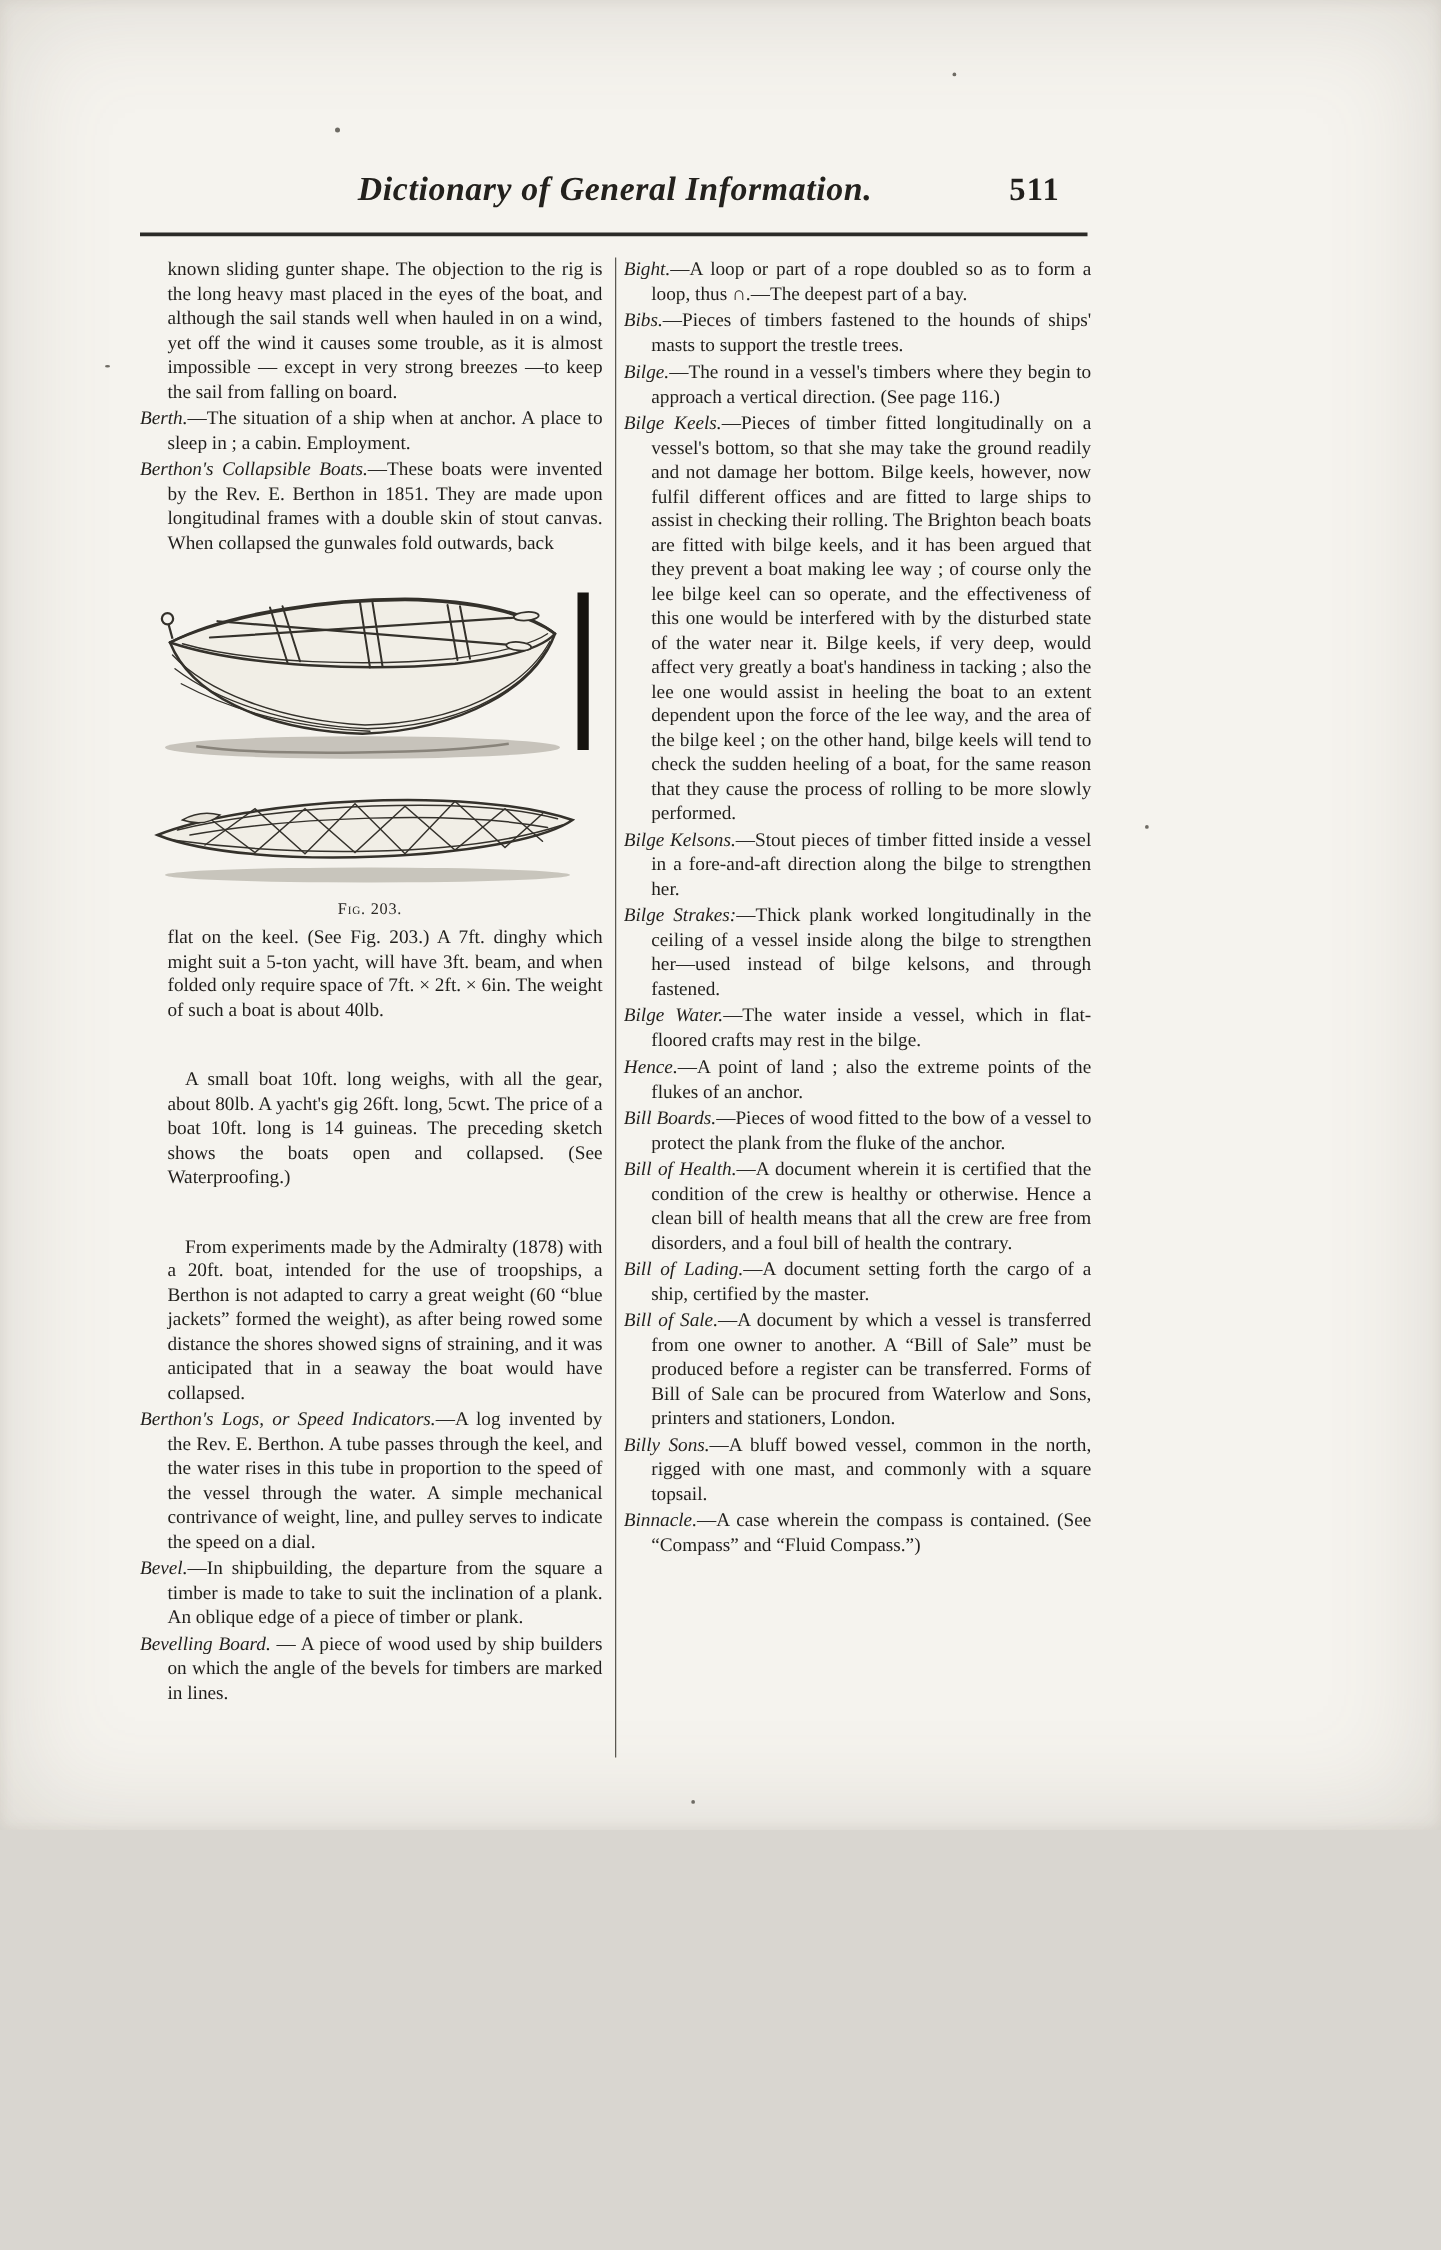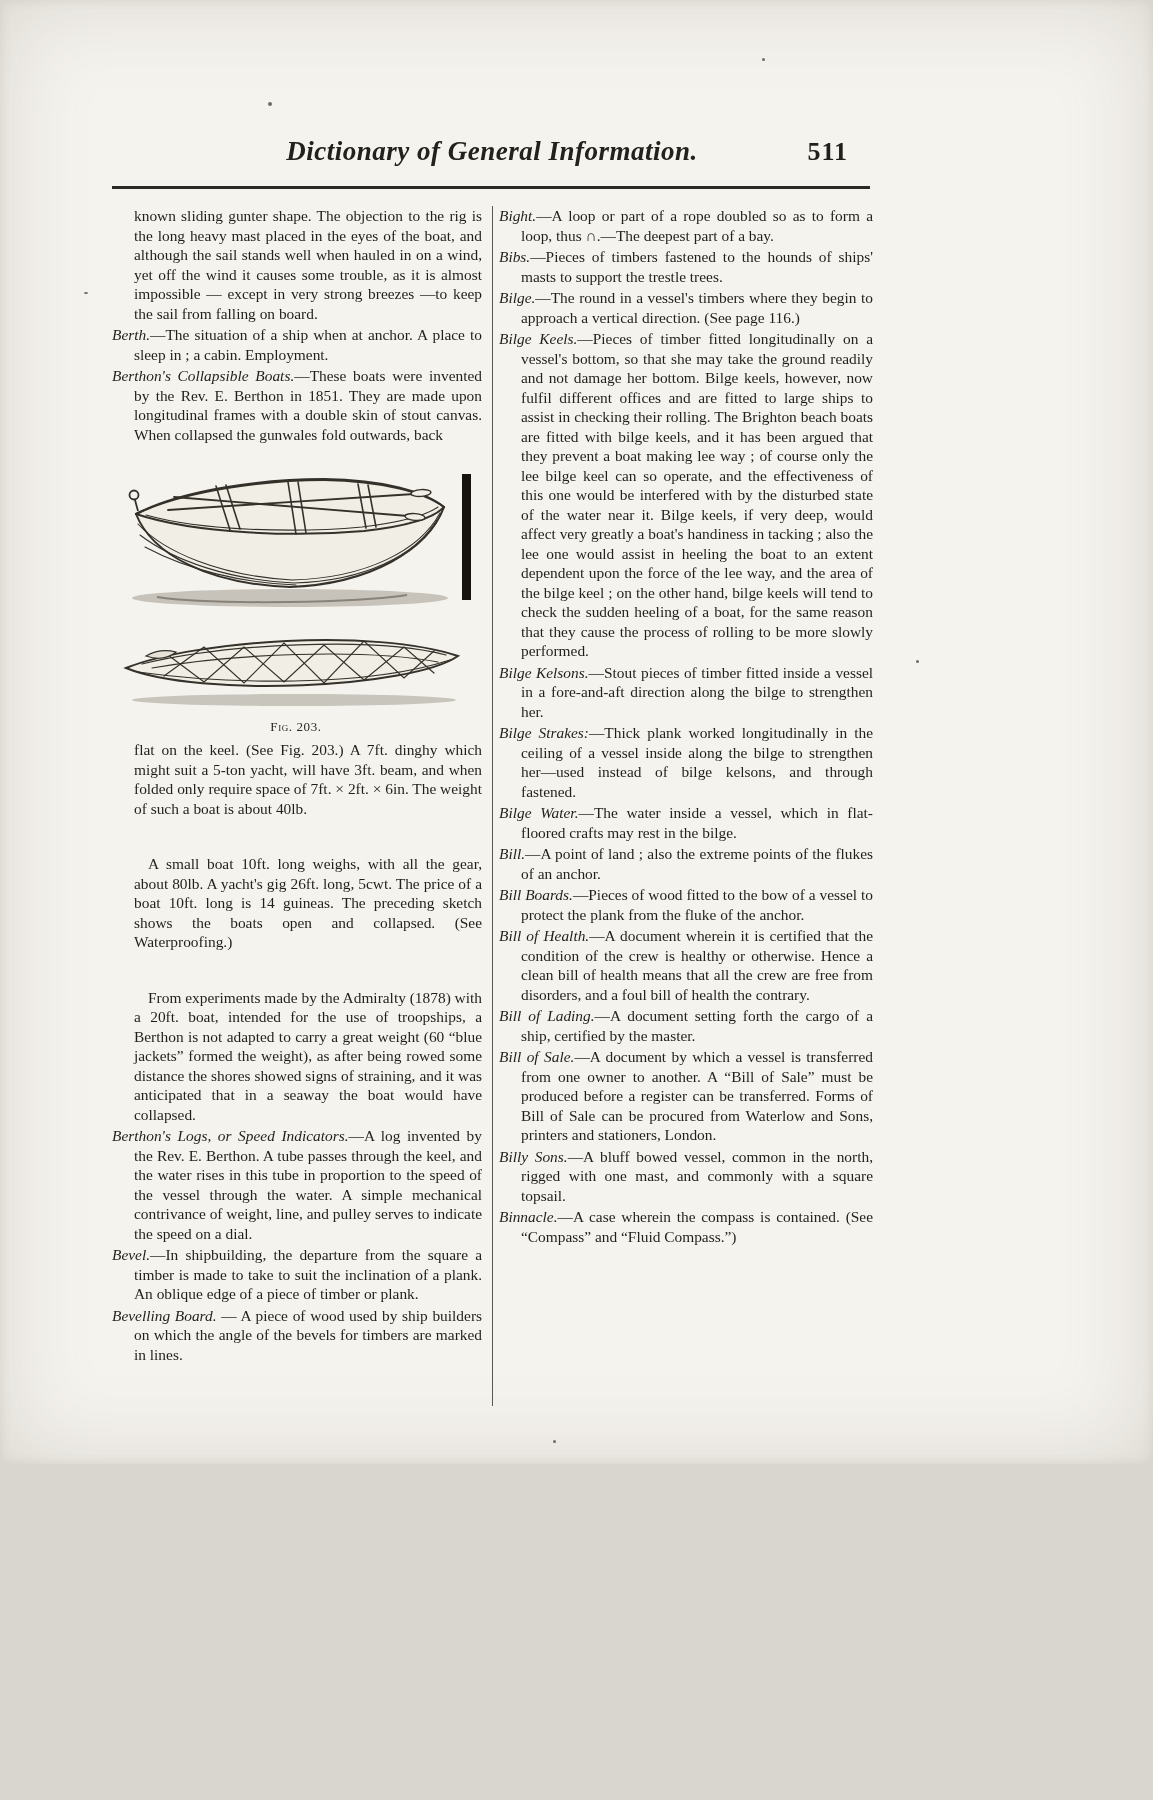--- a/index.html
+++ b/index.html
@@ -162,21 +162,21 @@
     <div class="divider"></div>
 
     <div class="col col-right" id="right-col">
         <p class="entry"><span class="term">Bight.</span>—A loop or part of a rope doubled so as to form a loop, thus ∩.—The deepest part of a bay.</p>
         <p class="entry"><span class="term">Bibs.</span>—Pieces of timbers fastened to the hounds of ships' masts to support the trestle trees.</p>
         <p class="entry"><span class="term">Bilge.</span>—The round in a vessel's timbers where they begin to approach a vertical direction. (See page 116.)</p>
         <p class="entry"><span class="term">Bilge Keels.</span>—Pieces of timber fitted longitudinally on a vessel's bottom, so that she may take the ground readily and not damage her bottom. Bilge keels, however, now fulfil different offices and are fitted to large ships to assist in checking their rolling.  The Brighton beach boats are fitted with bilge keels, and it has been argued that they prevent a boat making lee way ; of course only the lee bilge keel can so operate, and the effectiveness of this one would be interfered with by the disturbed state of the water near it.  Bilge keels, if very deep, would affect very greatly a boat's handiness in tacking ; also the lee one would assist in heeling the boat to an extent dependent upon the force of the lee way, and the area of the bilge keel ; on the other hand, bilge keels will tend to check the sudden heeling of a boat, for the same reason that they cause the process of rolling to be more slowly performed.</p>
         <p class="entry"><span class="term">Bilge Kelsons.</span>—Stout pieces of timber fitted inside a vessel in a fore-and-aft direction along the bilge to strengthen her.</p>
         <p class="entry"><span class="term">Bilge Strakes:</span>—Thick plank worked longitudinally in the ceiling of a vessel inside along the bilge to strengthen her—used instead of bilge kelsons, and through fastened.</p>
         <p class="entry"><span class="term">Bilge Water.</span>—The water inside a vessel, which in flat-floored crafts may rest in the bilge.</p>
-        <p class="entry"><span class="term">Bill.</span>—A point of land ; also the extreme points of the flukes of an anchor.</p>
+        <p class="entry"><span class="term">Hence.</span>—A point of land ; also the extreme points of the flukes of an anchor.</p>
         <p class="entry"><span class="term">Bill Boards.</span>—Pieces of wood fitted to the bow of a vessel to protect the plank from the fluke of the anchor.</p>
         <p class="entry"><span class="term">Bill of Health.</span>—A document wherein it is certified that the condition of the crew is healthy or otherwise.  Hence a clean bill of health means that all the crew are free from disorders, and a foul bill of health the contrary.</p>
         <p class="entry"><span class="term">Bill of Lading.</span>—A document setting forth the cargo of a ship, certified by the master.</p>
         <p class="entry"><span class="term">Bill of Sale.</span>—A document by which a vessel is transferred from one owner to another.  A “Bill of Sale” must be produced before a register can be transferred.  Forms of Bill of Sale can be procured from Waterlow and Sons, printers and stationers, London.</p>
         <p class="entry"><span class="term">Billy Sons.</span>—A bluff bowed vessel, common in the north, rigged with one mast, and commonly with a square topsail.</p>
         <p class="entry"><span class="term">Binnacle.</span>—A case wherein the compass is contained.  (See “Compass” and “Fluid Compass.”)</p>
       </div>
   </div>
 
   <div class="watermark">

